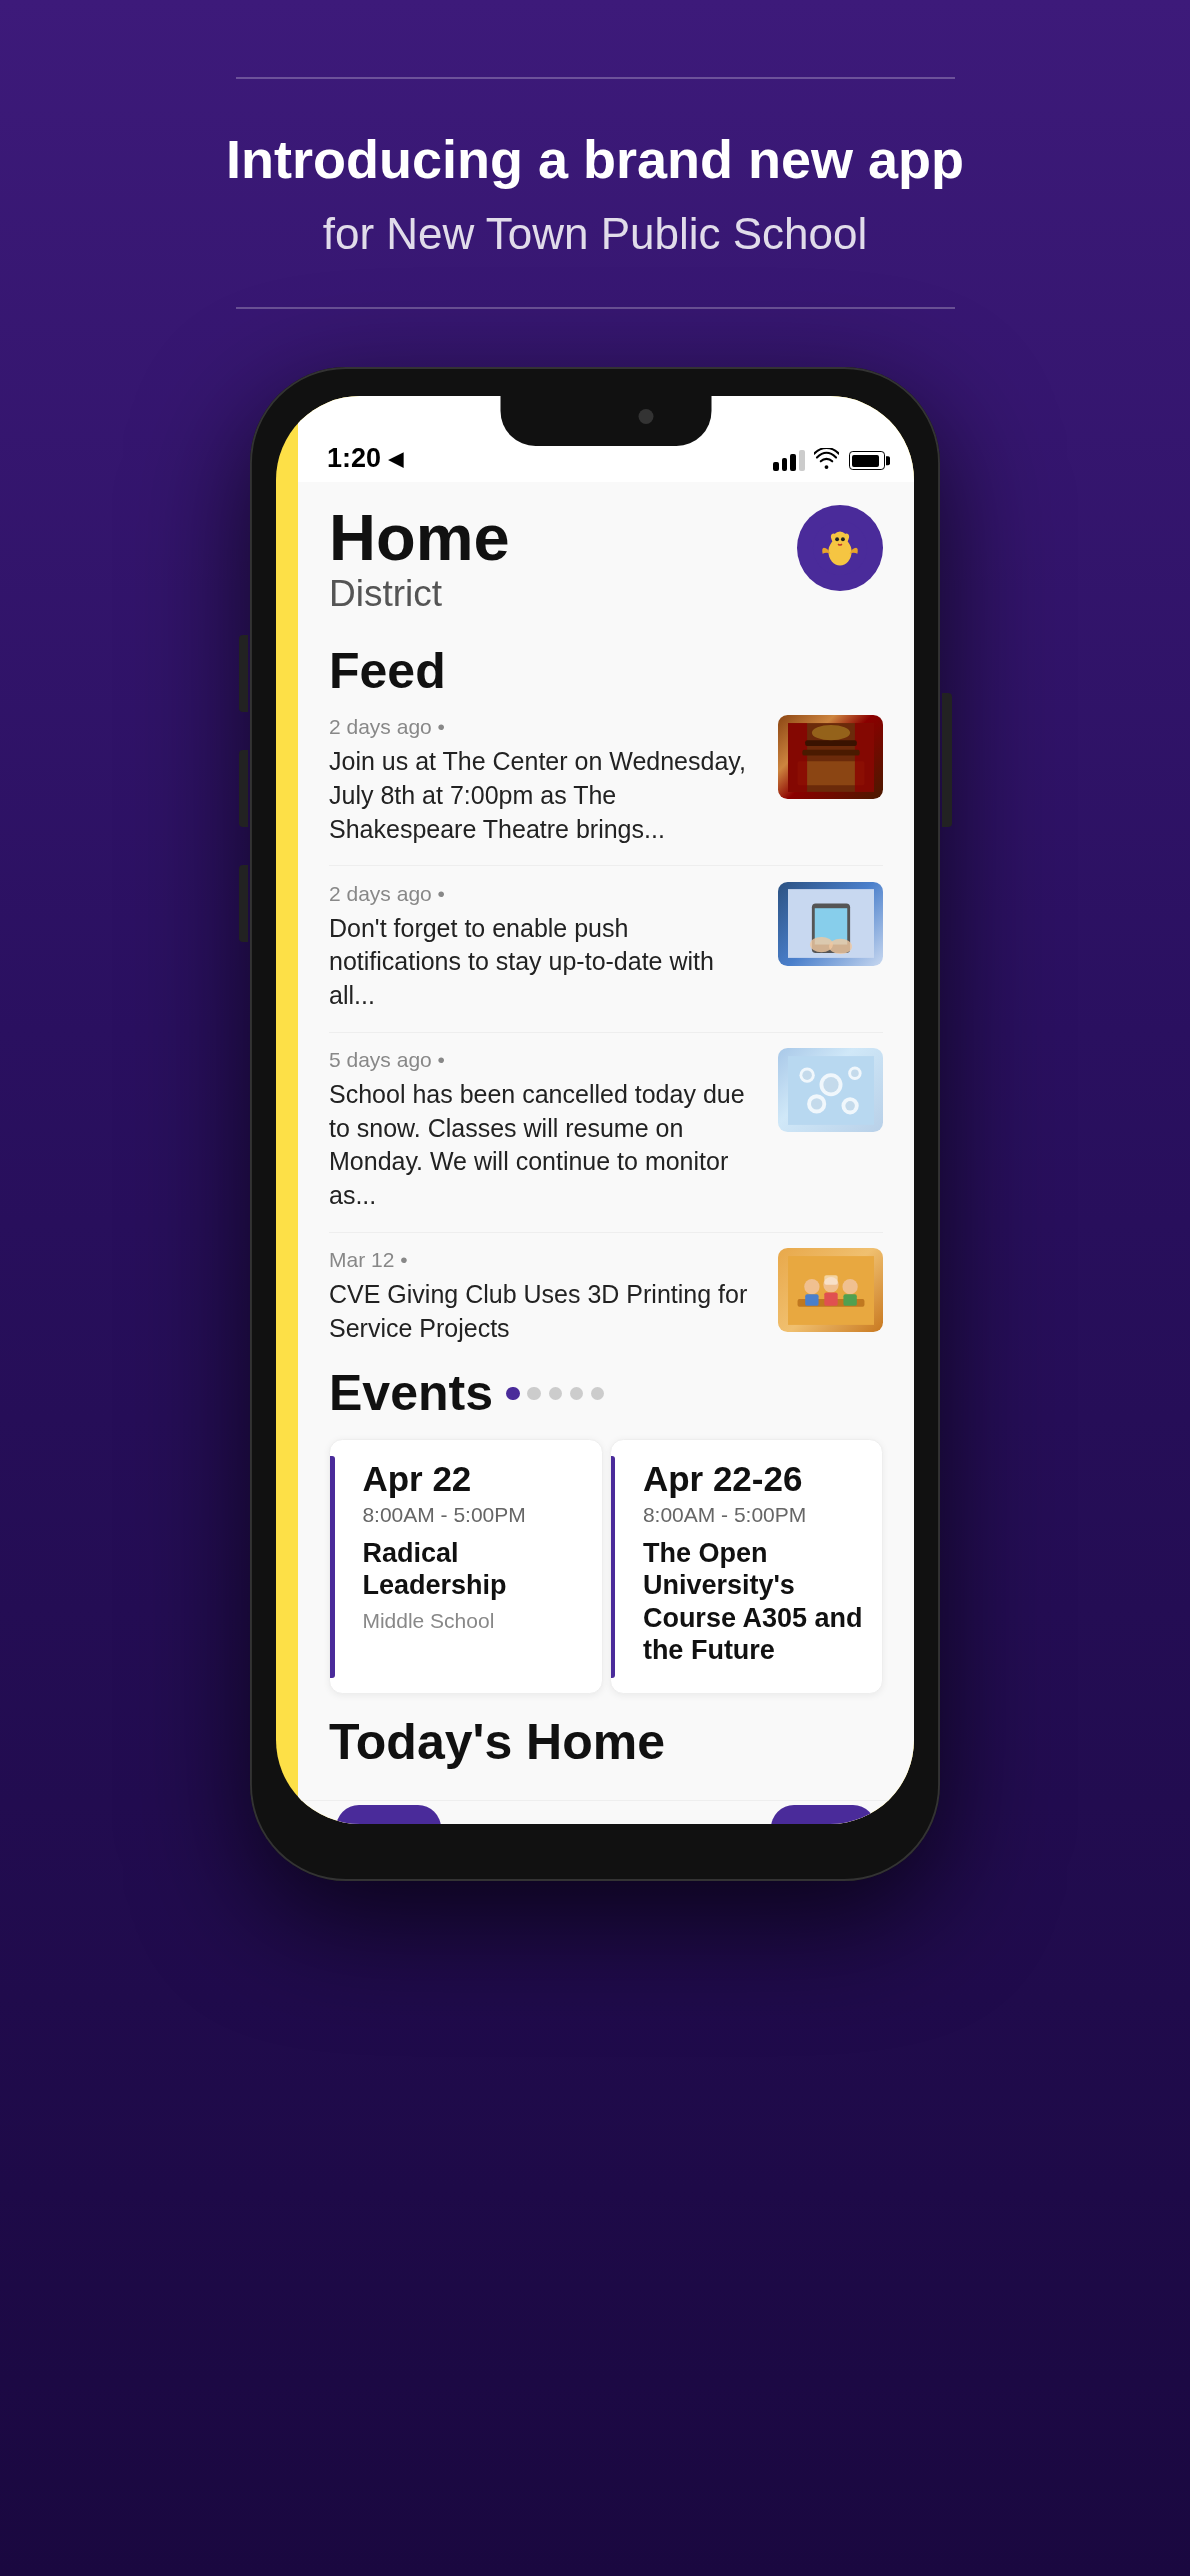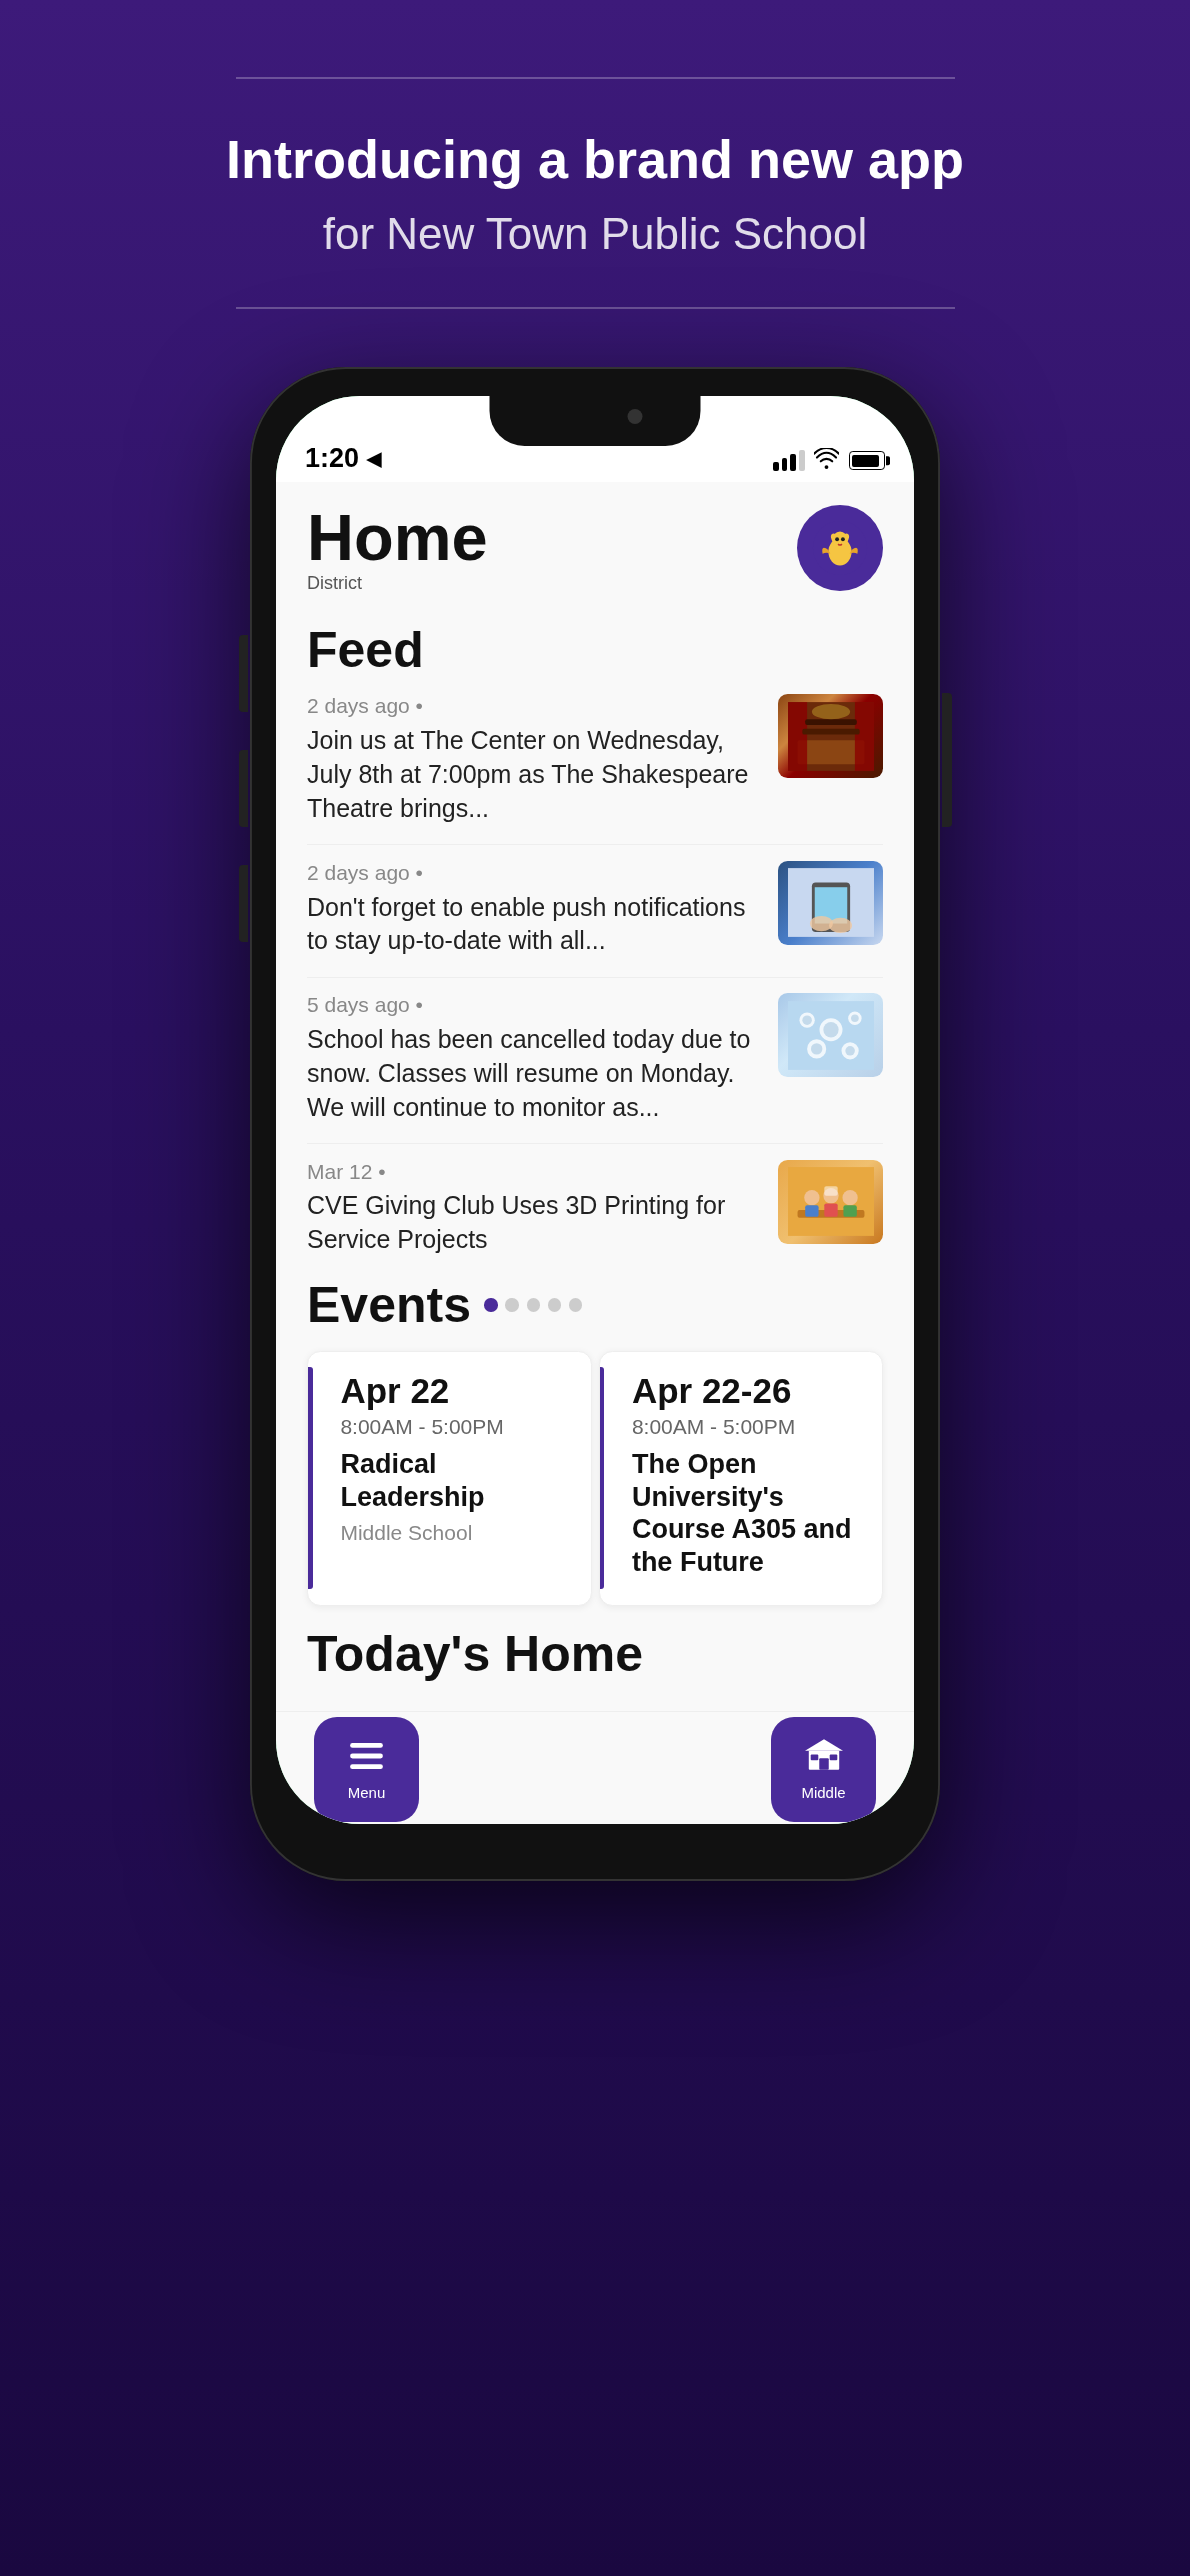--- a/index.html
+++ b/index.html
@@ -87,25 +87,26 @@
       top: 326px;
       width: 9.6px;
       height: 134px;
       background: #222;
       border-radius: 0 3.8px 3.8px 0;
     }
 
     .phone-screen {
       width: 638px;
       height: 1428px;
-      background: #86efac;
+      background: #fde047;
       border-radius: 84px;
       margin-top: 29px;
       overflow: hidden;
       position: relative;
+      padding-left: 22px;
     }
 
     
     .status-bar {
       width: 100%;
       height: 86px;
       background: #ffffff;
       display: flex;
       align-items: flex-end;
       padding: 0 29px 7.7px;
@@ -215,21 +216,21 @@
     }
 
     .app-title {
       font-size: 65px;
       font-weight: 800;
       color: #111;
       line-height: 1;
     }
 
     .app-subtitle {
-      font-size: 18px;
+      font-size: 37px;
       color: #555;
       margin-top: 3.8px;
     }
 
     .school-logo {
       width: 86px;
       height: 86px;
       background: #4a2b9a;
       border-radius: 50%;
       display: flex;

